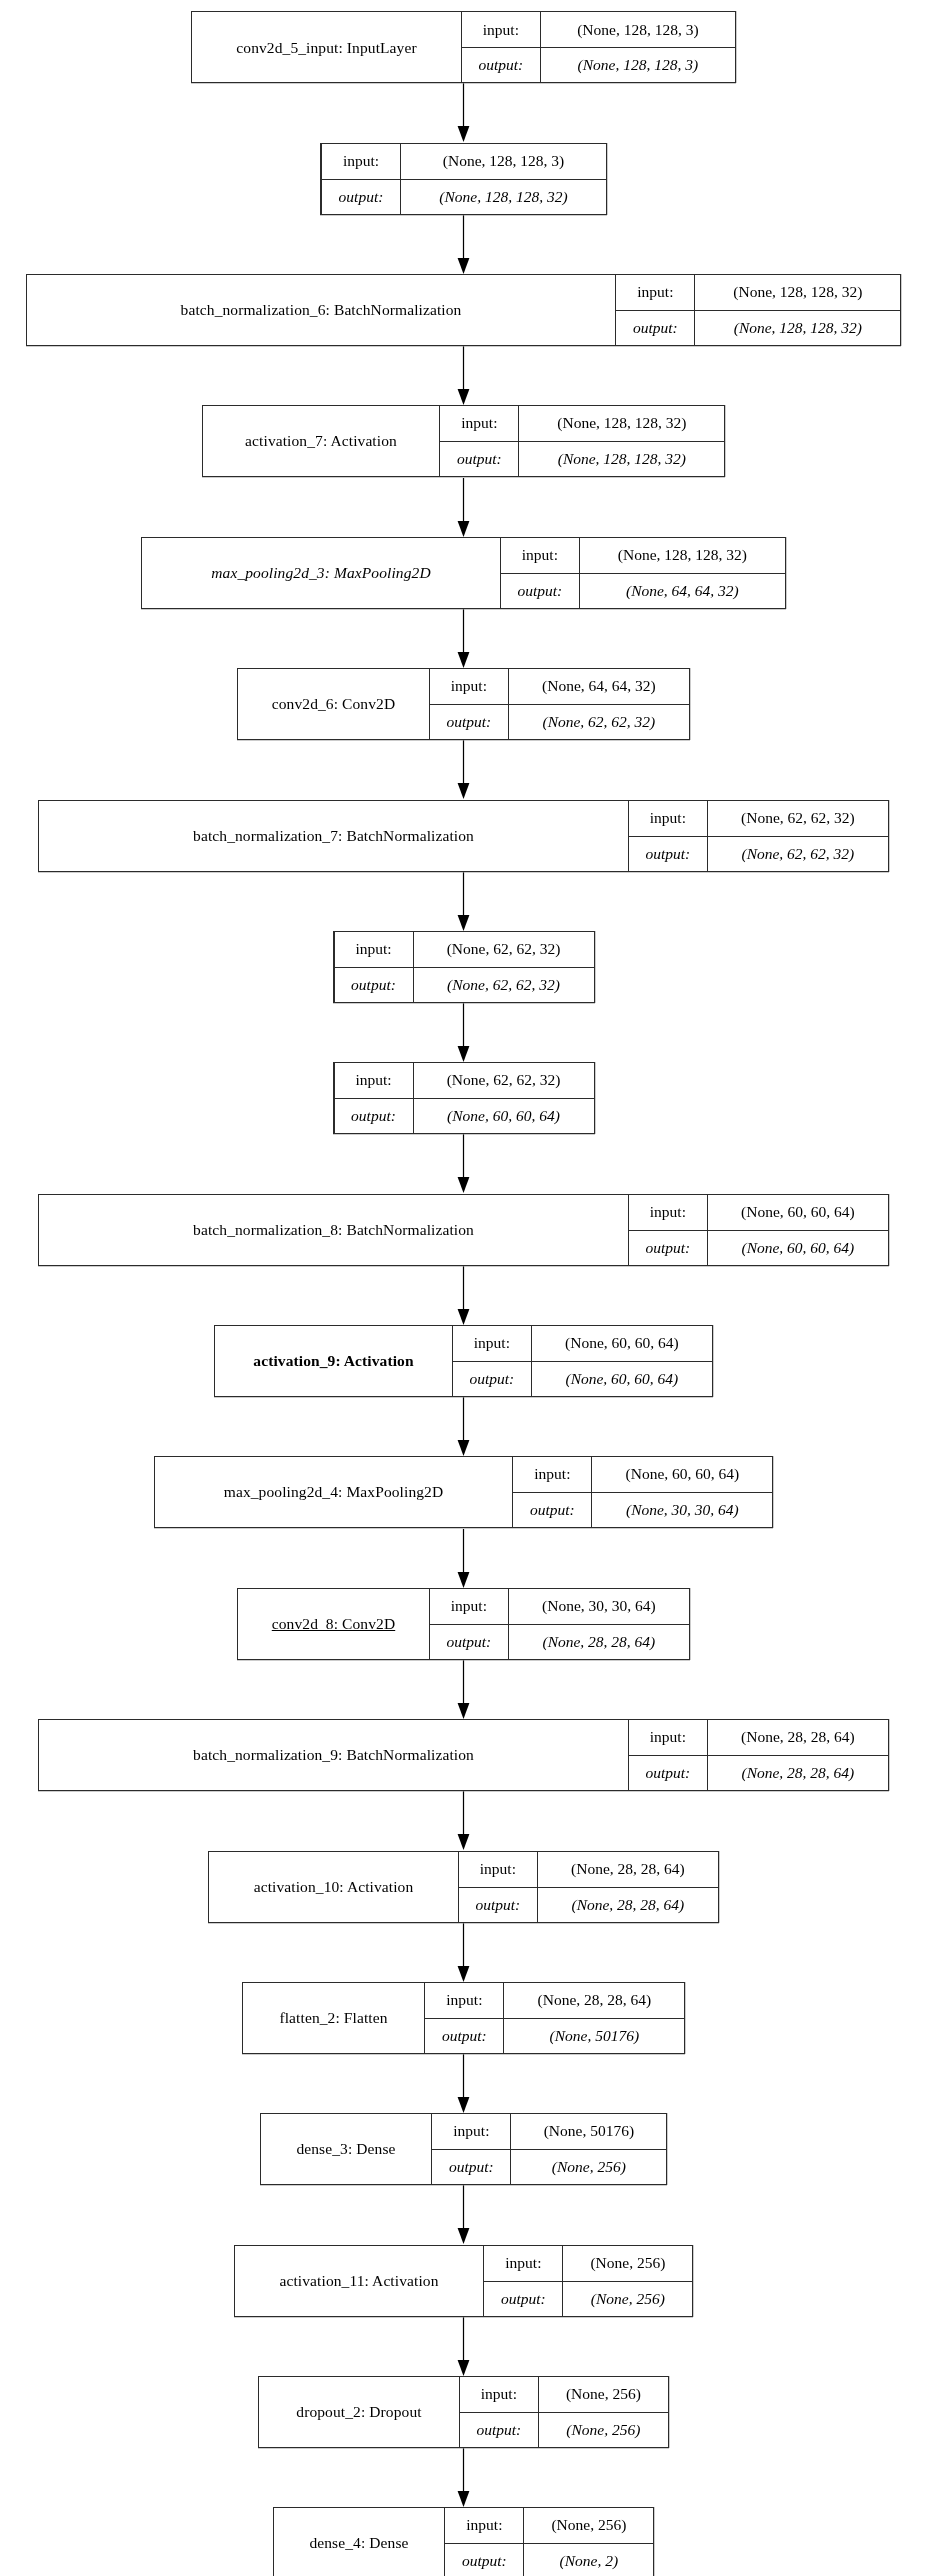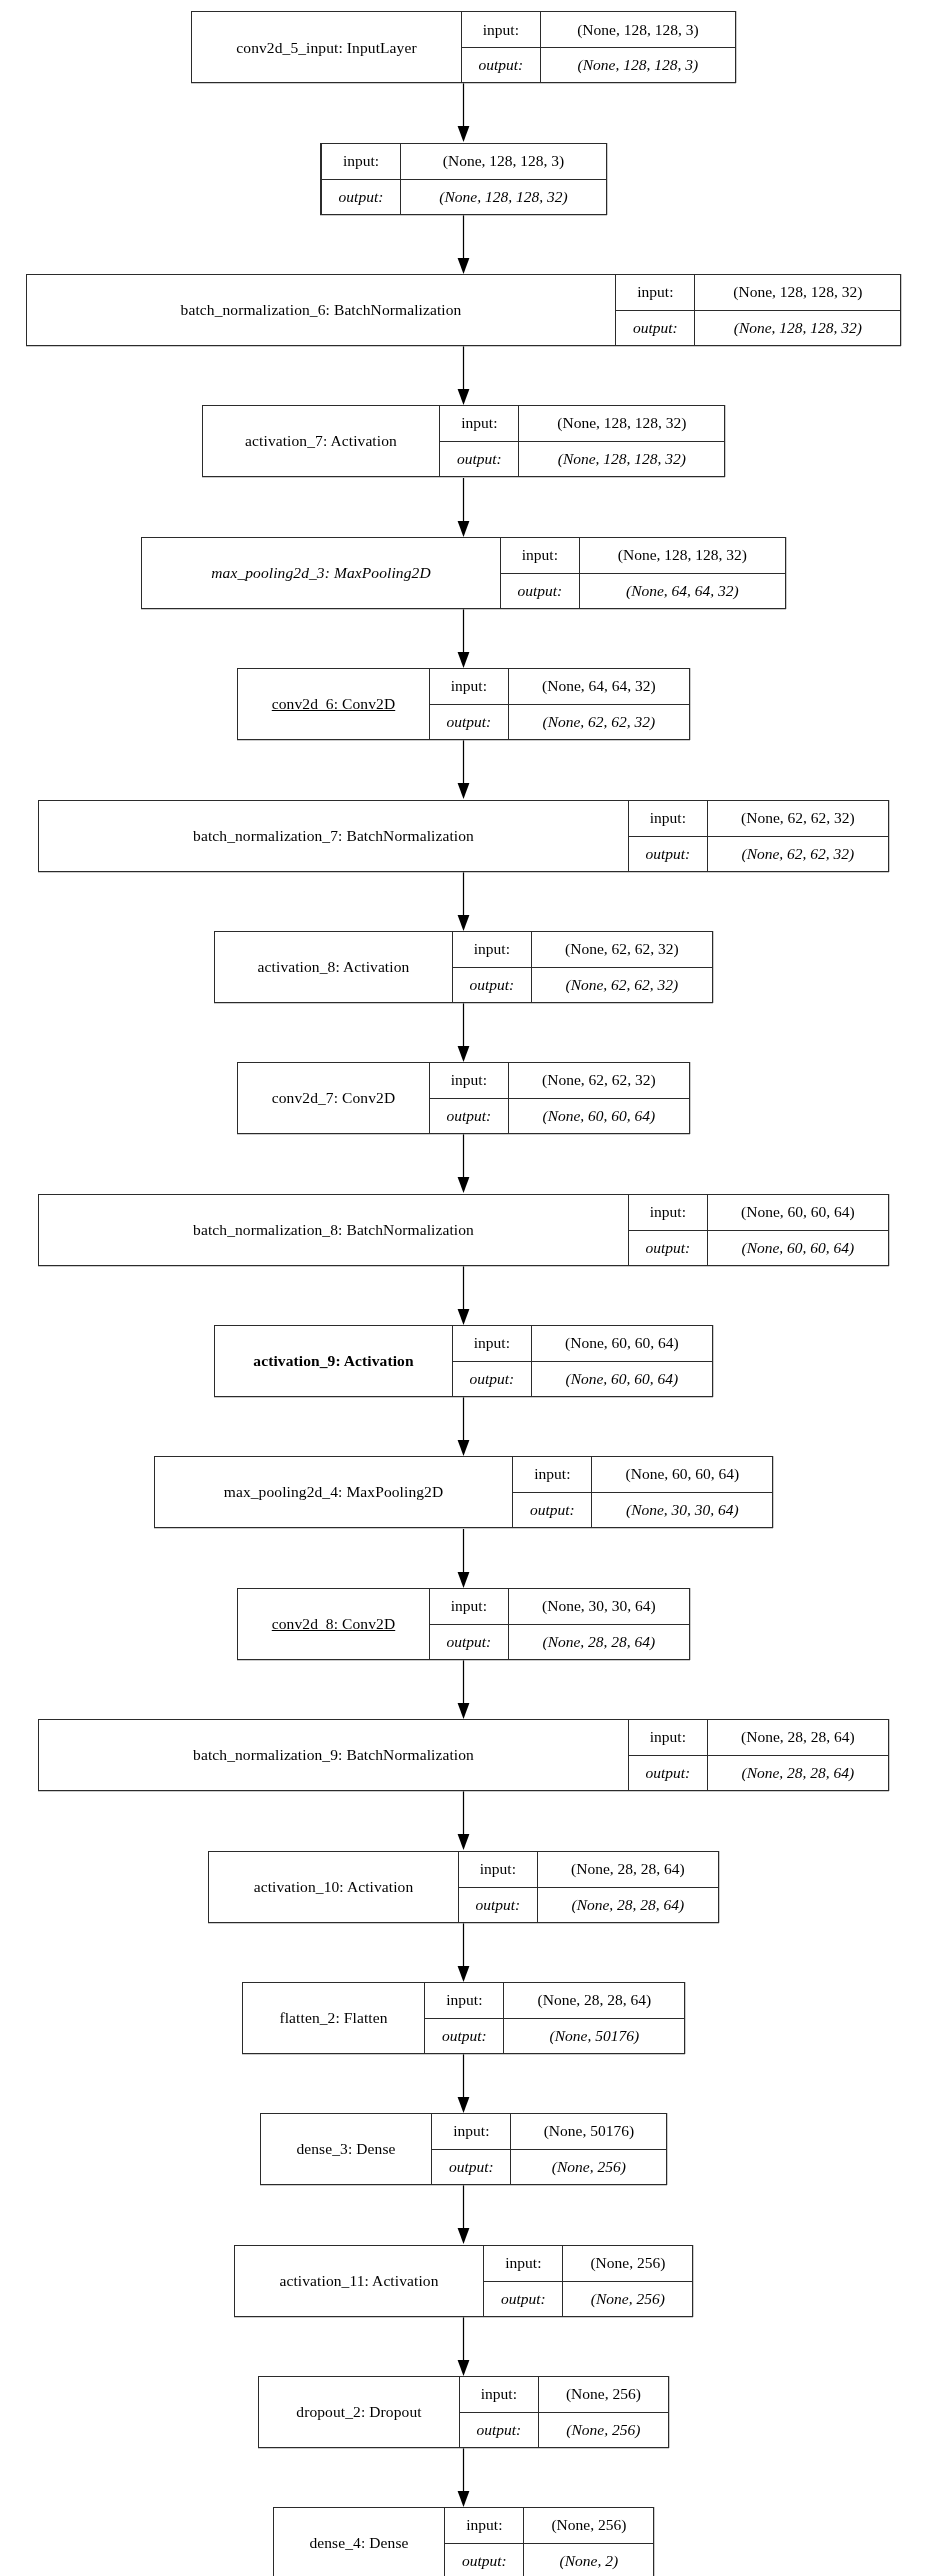--- a/index.html
+++ b/index.html
@@ -286,21 +286,21 @@
           </div>
           <div class="io-row second">
             <div class="io-label" style="width: 78px;">output:</div>
             <div class="io-value" style="width: 206px;">(None, 64, 64, 32)</div>
           </div>
         </div>
       </div>
     </div>
     <div class="node-row" style="top: 668px;">
       <div class="node">
-        <div class="node-name" style="width: 164px; text-decoration: underline;">conv2d_6: Conv2D</div>
+        <div class="node-name" style="width: 164px;">conv2d_6: Conv2D</div>
         <div class="node-io">
           <div class="io-row">
             <div class="io-label" style="width: 78px;">input:</div>
             <div class="io-value" style="width: 181px;">(None, 64, 64, 32)</div>
           </div>
           <div class="io-row second">
             <div class="io-label" style="width: 78px;">output:</div>
             <div class="io-value" style="width: 181px;">(None, 62, 62, 32)</div>
           </div>
         </div>
@@ -316,36 +316,34 @@
           </div>
           <div class="io-row second">
             <div class="io-label" style="width: 78px;">output:</div>
             <div class="io-value" style="width: 181px;">(None, 62, 62, 32)</div>
           </div>
         </div>
       </div>
     </div>
     <div class="node-row" style="top: 931px;">
       <div class="node">
-        <div class="node-name" style="width: 210px;">activation_8: Activation</div>
         <div class="node-io">
           <div class="io-row">
             <div class="io-label" style="width: 78px;">input:</div>
             <div class="io-value" style="width: 181px;">(None, 62, 62, 32)</div>
           </div>
           <div class="io-row second">
             <div class="io-label" style="width: 78px;">output:</div>
             <div class="io-value" style="width: 181px;">(None, 62, 62, 32)</div>
           </div>
         </div>
       </div>
     </div>
     <div class="node-row" style="top: 1062px;">
       <div class="node">
-        <div class="node-name" style="width: 164px;">conv2d_7: Conv2D</div>
         <div class="node-io">
           <div class="io-row">
             <div class="io-label" style="width: 78px;">input:</div>
             <div class="io-value" style="width: 181px;">(None, 62, 62, 32)</div>
           </div>
           <div class="io-row second">
             <div class="io-label" style="width: 78px;">output:</div>
             <div class="io-value" style="width: 181px;">(None, 60, 60, 64)</div>
           </div>
         </div>

